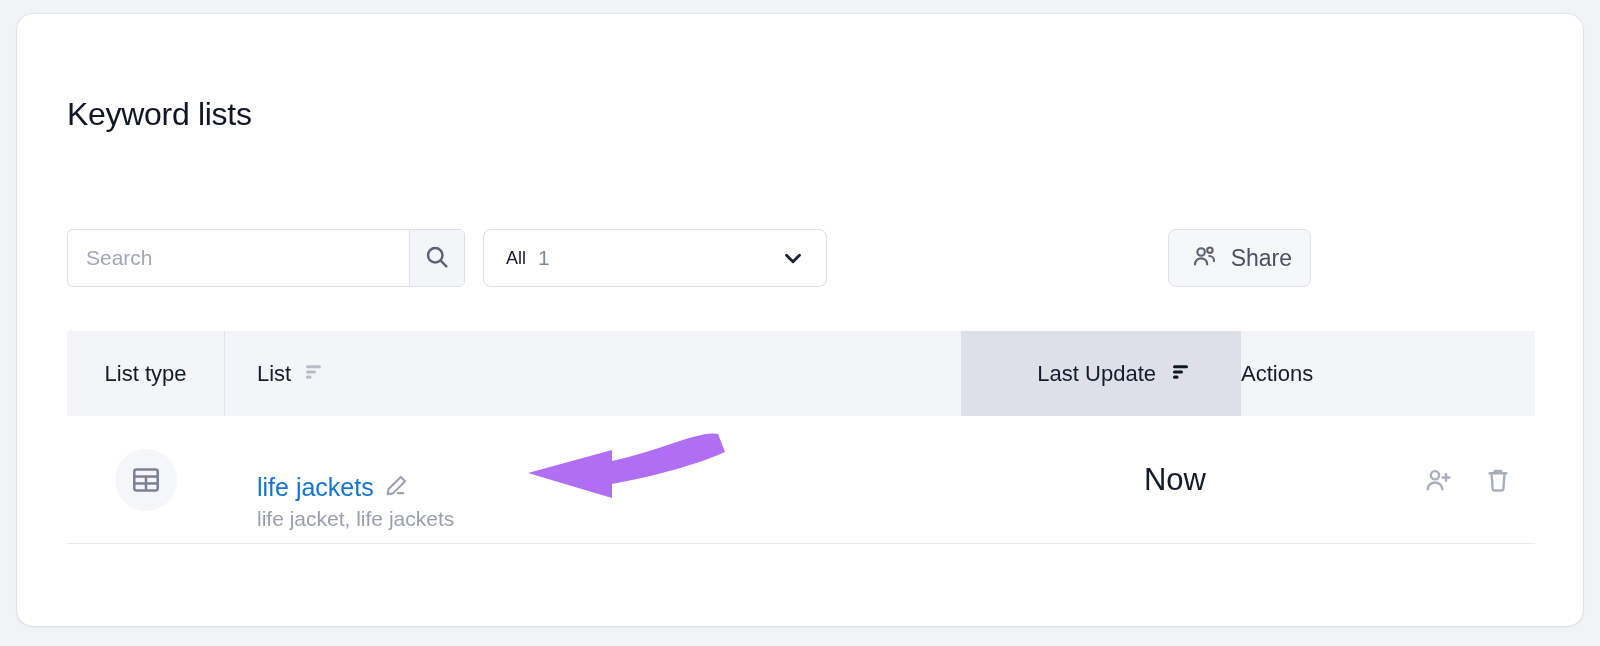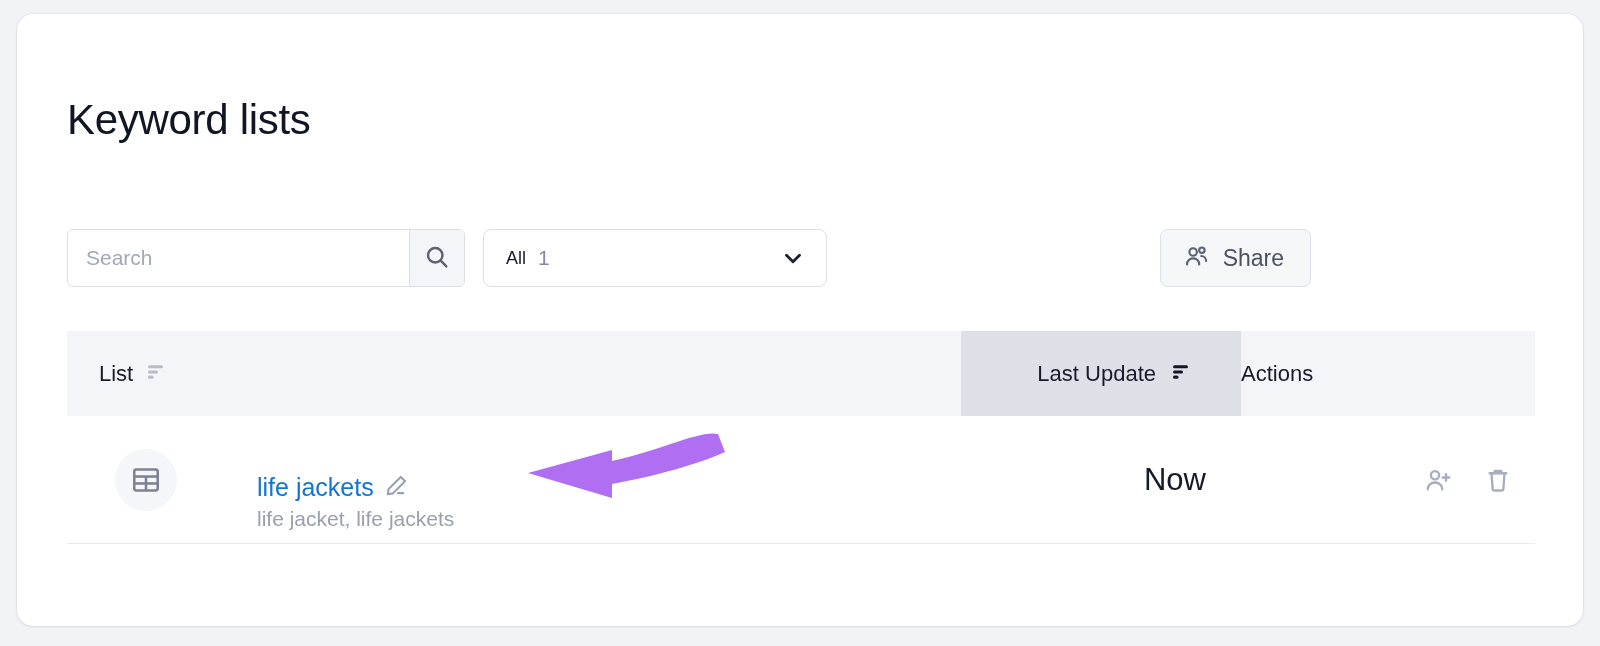--- a/index.html
+++ b/index.html
@@ -24,21 +24,21 @@
     background: #ffffff;
     border-radius: 16px;
     box-shadow: 0 1px 3px rgba(30, 35, 60, 0.07), 0 0 0 1px rgba(220,223,232,0.55);
   }
 
   
   .page-title {
     position: absolute;
     left: 50px;
     top: 82px;
-    font-size: 42px;
+    font-size: 32px;
     font-weight: 400;
     color: #111625;
     letter-spacing: -0.3px;
     white-space: nowrap;
   }
 
   
   .toolbar {
     position: absolute;
     left: 50px;
@@ -110,21 +110,21 @@
     margin-left: auto;
     display: flex;
     align-items: center;
   }
 
   .share-btn {
     position: absolute;
     right: 0;
     top: 0;
     height: 58px;
-    padding: 0 26px 0 22px;
+    padding: 0 18px 0 22px;
     border: 1px solid #dde0e7;
     border-radius: 8px;
     background: #f6f7f9;
     display: flex;
     align-items: center;
     gap: 13px;
     cursor: pointer;
   }
   .share-label {
     font-size: 23px;
@@ -287,20 +287,23 @@
       </span>
       <span class="share-label">Share</span>
     </button>
 
   </div>
 
   <div class="table">
 
     <div class="thead">
 
+      <div class="th th-listtype">
+        <span>List type</span>
+      </div>
 
       <div class="th th-list">
         <span>List</span>
         <span>
           <svg width="24" height="24" viewBox="0 0 24 24" fill="#b9bcc8">
             <rect x="4" y="6.2" width="15" height="3.1" rx="1.55"></rect>
             <rect x="4" y="11.4" width="10" height="3.1" rx="1.55"></rect>
             <rect x="4" y="16.6" width="5.5" height="3.1" rx="1.55"></rect>
           </svg>
         </span>

